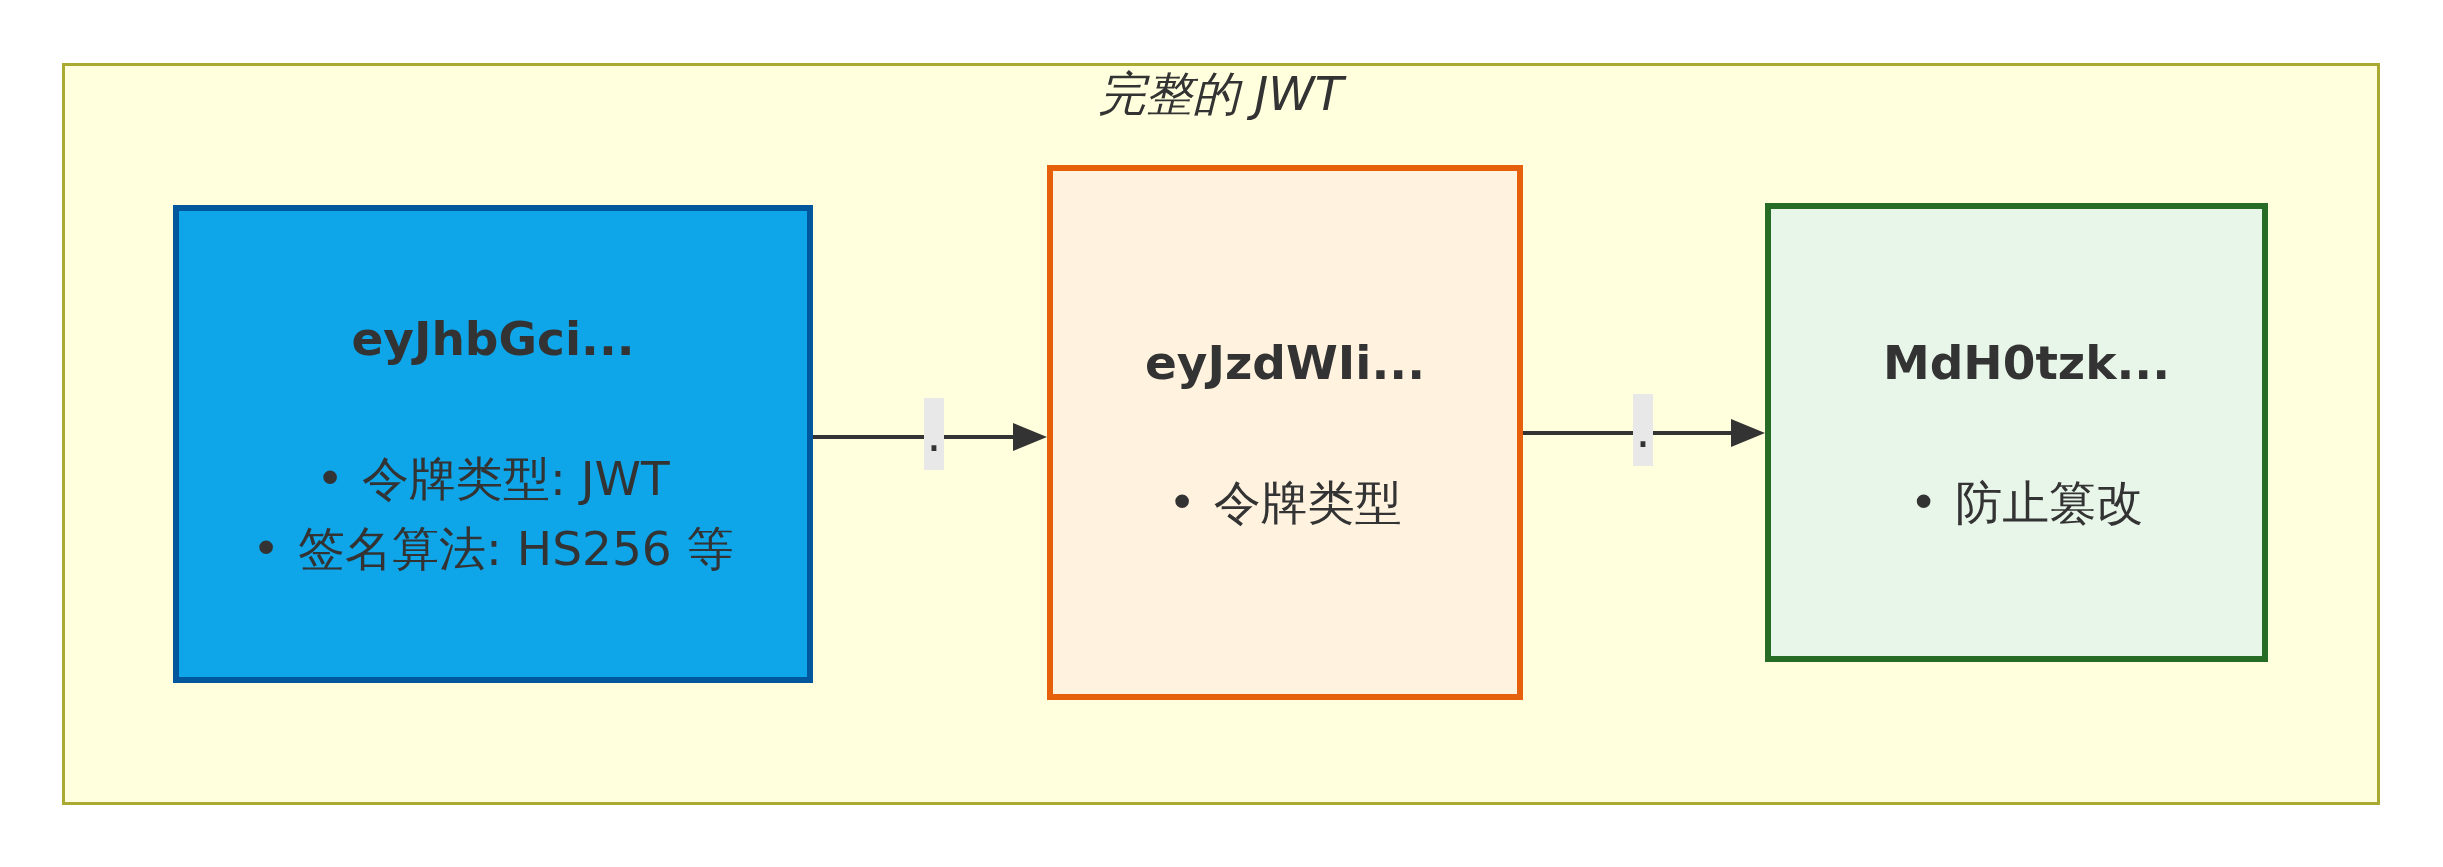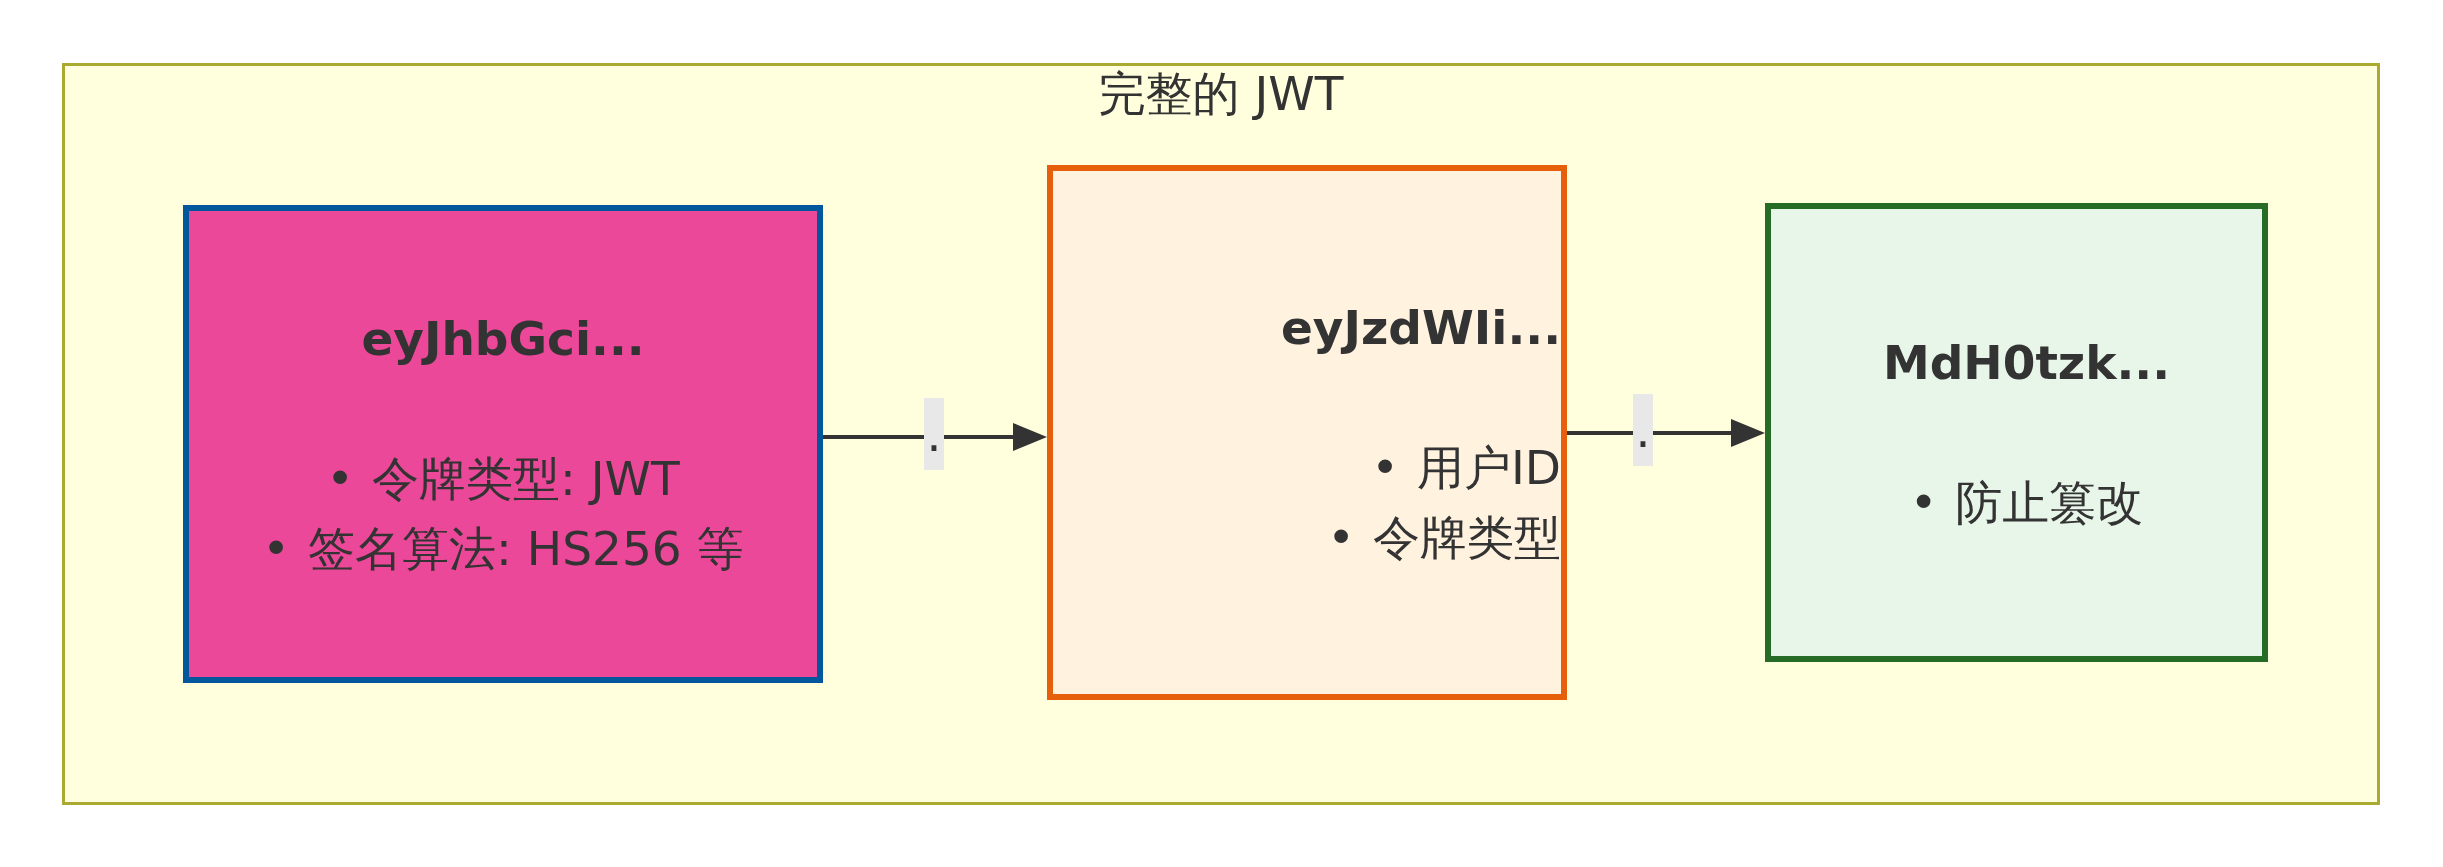--- a/index.html
+++ b/index.html
@@ -23,20 +23,21 @@
     box-sizing: border-box;
   }
   .cluster-title {
     position: absolute;
     left: 62px; top: 66px;
     width: 2318px;
     text-align: center;
     font-size: 47px;
     line-height: 56px;
     color: #333333;
+    font-style: italic;
   }
 
   
   .node {
     position: absolute;
     box-sizing: border-box;
     display: flex;
     flex-direction: column;
     justify-content: center;
     align-items: center;
@@ -44,26 +45,26 @@
     font-size: 47px;
     line-height: 70px;
     color: #333333;
   }
   .node .line { height: 70px; white-space: nowrap; }
   .node .blank { height: 70px; }
   .node .b { font-weight: 700; }
   .bullet-dot { margin-right: 18px; }
 
   .node-header {
-    left: 183px; top: 205px; width: 640px; height: 478px;
-    background: #ec4899; border: 6px solid #01579b;
+    left: 173px; top: 205px; width: 640px; height: 478px;
+    background: #0ea5e9; border: 6px solid #01579b;
   }
   .node-payload {
-    left: 1047px; top: 165px; width: 520px; height: 535px;
-    background: #fff3e0; border: 6px solid #e65f0a; align-items: flex-end;
+    left: 1047px; top: 165px; width: 476px; height: 535px;
+    background: #fff3e0; border: 6px solid #e65f0a;
   }
   .node-signature {
     left: 1765px; top: 203px; width: 503px; height: 459px;
     background: #e8f5e9; border: 6px solid #266c26; padding-left: 20px;
   }
 
   
   .edges-svg {
     position: absolute;
     left: 0; top: 0;
@@ -117,23 +118,20 @@
     </div>
     <div class="line">
       <span class="bullet-dot">•</span><span>签名算法: HS256 等</span>
     </div>
   </div>
 
   <div class="node node-payload">
     <div class="line b">eyJzdWIi...</div>
     <div class="blank"></div>
     <div class="line">
-      <span class="bullet-dot">•</span><span>用户ID</span>
-    </div>
-    <div class="line">
       <span class="bullet-dot">•</span><span>令牌类型</span>
     </div>
   </div>
 
   <div class="node node-signature">
     <div class="line b">MdH0tzk...</div>
     <div class="blank"></div>
     <div class="line">
       <span class="bullet-dot">•</span><span>防止篡改</span>
     </div>

